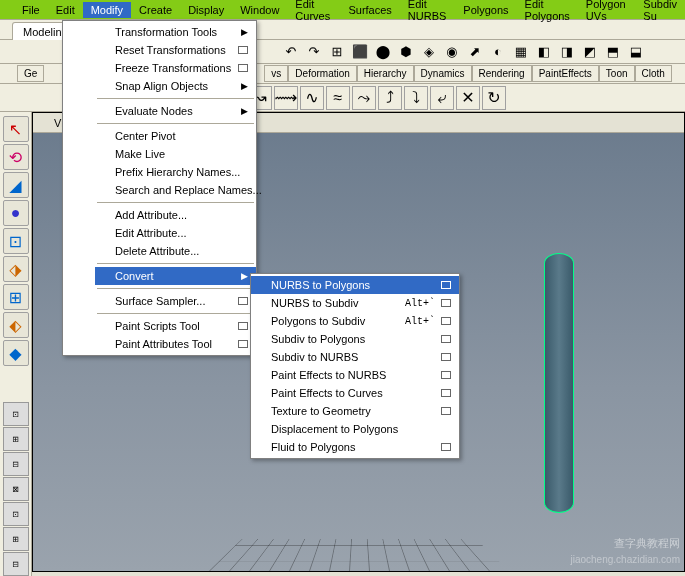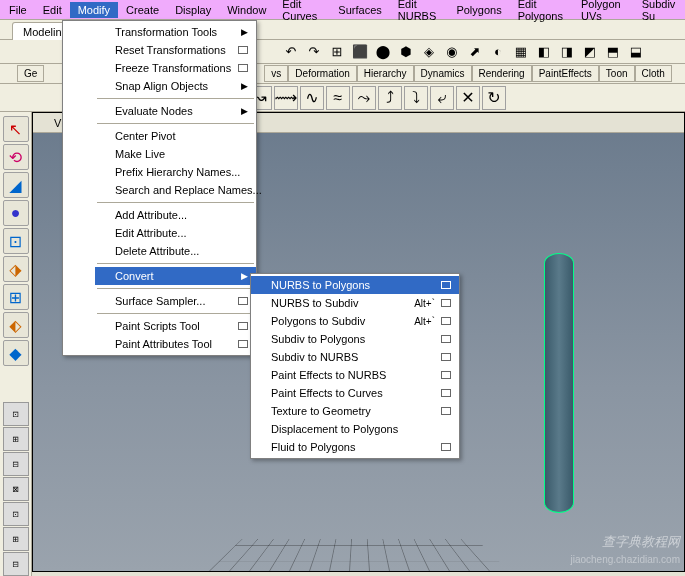--- a/index.html
+++ b/index.html
@@ -1,17 +1,17 @@
 <!DOCTYPE html>
 <html><head>
 <meta charset="utf-8">
 <style>
 * { box-sizing: border-box; margin: 0; padding: 0; font-family: Tahoma, sans-serif; font-size: 11px; }
 body { width: 685px; height: 576px; background: #e4e2d4; overflow: hidden; position: relative; }
-.menubar { display: flex; background: #f0abfc; border-bottom: 1px solid #aca899; height: 20px; align-items: center; padding-left: 1px; }
+.menubar { display: flex; background: #84cc16; border-bottom: 1px solid #aca899; height: 20px; align-items: center; padding-left: 14px; }
 .menubar-item { padding: 2px 8px; cursor: default; }
 .menubar-item.active { background: #316ac5; color: #fff; }
 .tabbar { display: flex; height: 20px; background: #f0eee0; border-bottom: 1px solid #aca899; align-items: end; padding-left: 12px; gap: 0; }
 .tab { padding: 3px 10px 2px; border: 1px solid #aca899; border-bottom: none; background: #f0eee0; border-radius: 3px 3px 0 0; margin-right: -1px; position: relative; top: 1px; }
 .tab.active { background: #fff; }
 .toolbar { display: flex; background: #f0eee0; height: 24px; align-items: center; border-bottom: 1px solid #aca899; padding: 0 2px; gap: 1px; }
 .toolbar-btn { width: 22px; height: 20px; border: 1px solid transparent; display: flex; align-items: center; justify-content: center; font-size: 13px; }
 .tabbar2 { display: flex; height: 20px; background: #f0eee0; border-bottom: 1px solid #aca899; align-items: center; padding-left: 17px; gap: 0; }
 .tab2 { padding: 2px 6px; border: 1px solid #aca899; background: #f0eee0; font-size: 10px; }
 .iconrow { display: flex; height: 28px; background: #f0eee0; border-bottom: 1px solid #aca899; align-items: center; padding-left: 40px; gap: 2px; }
@@ -26,24 +26,24 @@
 .grid { position: absolute; bottom: 0; left: 50%; transform: translateX(-50%); width: 300px; height: 120px; background: repeating-linear-gradient(90deg, rgba(0,0,0,0.3) 0 1px, transparent 1px 20px), repeating-linear-gradient(0deg, rgba(0,0,0,0.3) 0 1px, transparent 1px 15px); transform: translateX(-50%) perspective(400px) rotateX(70deg); transform-origin: bottom; }
 .cylinder { position: absolute; right: 110px; top: 140px; width: 30px; height: 260px; border: 1px solid #0f8; background: linear-gradient(90deg, #3a5a6a, #5a7a8a, #3a5a6a); border-radius: 50% / 4%; }
 .dropdown { position: absolute; background: #fff; border: 1px solid #808080; box-shadow: 2px 2px 4px rgba(0,0,0,0.3); z-index: 100; padding: 2px 0; }
 .dd-item { padding: 3px 26px 3px 20px; white-space: nowrap; position: relative; display: flex; align-items: center; }
 .dd-item.hl { background: #316ac5; color: #fff; }
 .dd-sep { height: 1px; background: #aca899; margin: 3px 2px; }
 .dd-arrow { position: absolute; right: 8px; font-size: 9px; color: #000; }
 .dd-item.hl .dd-arrow { color: #fff; }
 .dd-box { position: absolute; right: 8px; width: 10px; height: 8px; border: 1px solid #666; }
 .dd-item.hl .dd-box { border-color: #fff; }
-.dd-short { position: absolute; right: 24px; font-size: 10px; }
+.dd-short { position: absolute; right: 24px; font-size: 10px; font-family: Liberation Mono, monospace; }
 .submenu { left: 250px; top: 273px; width: 210px; }
 .mainmenu { left: 62px; top: 20px; width: 195px; padding-left: 32px; }
-.watermark { position: absolute; right: 4px; bottom: 20px; color: rgba(255,255,255,0.5); font-size: 13px; font-family: SimSun; font-style: italic; }
+.watermark { position: absolute; right: 4px; bottom: 20px; color: rgba(255,255,255,0.5); font-size: 11px; font-family: SimSun; }
 .watermark2 { position: absolute; right: 4px; bottom: 6px; color: rgba(255,255,255,0.4); font-size: 10px; }
 </style>
 </head>
 <body>
 
 <div class="menubar" id="menubar">
     <div class="menubar-item">File</div>
     <div class="menubar-item">Edit</div>
     <div class="menubar-item active">Modify</div>
     <div class="menubar-item">Create</div>

